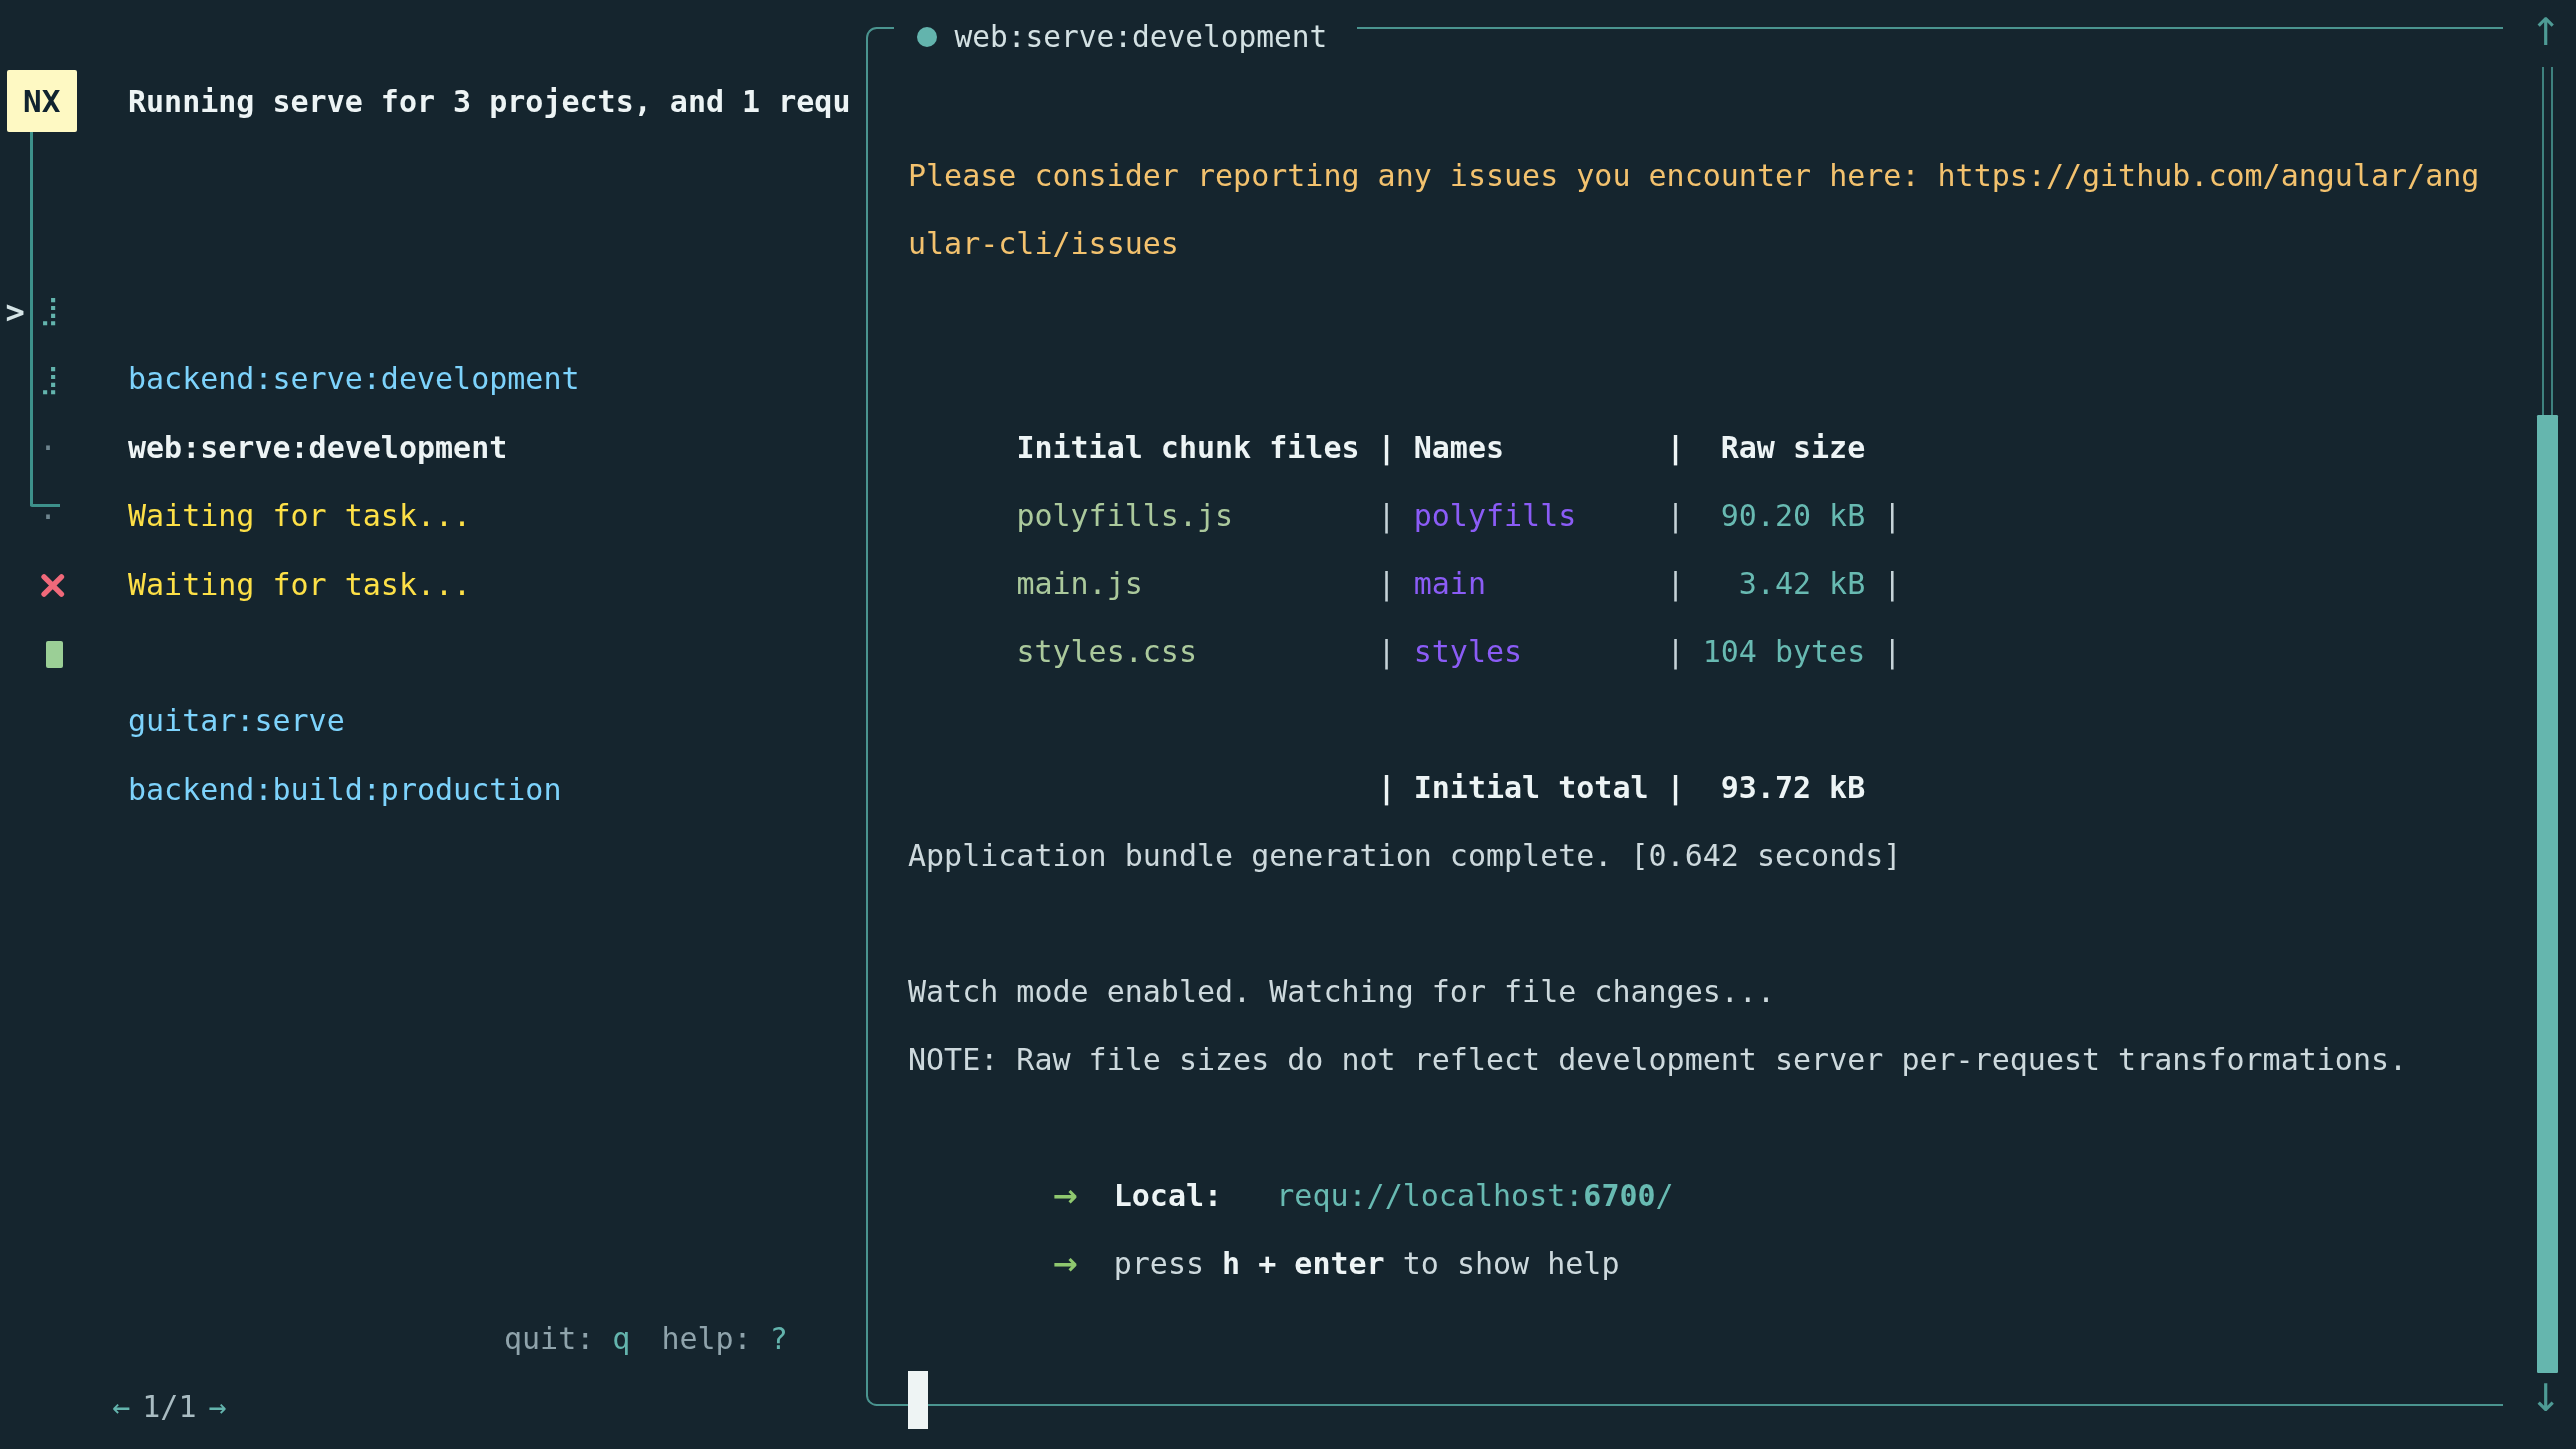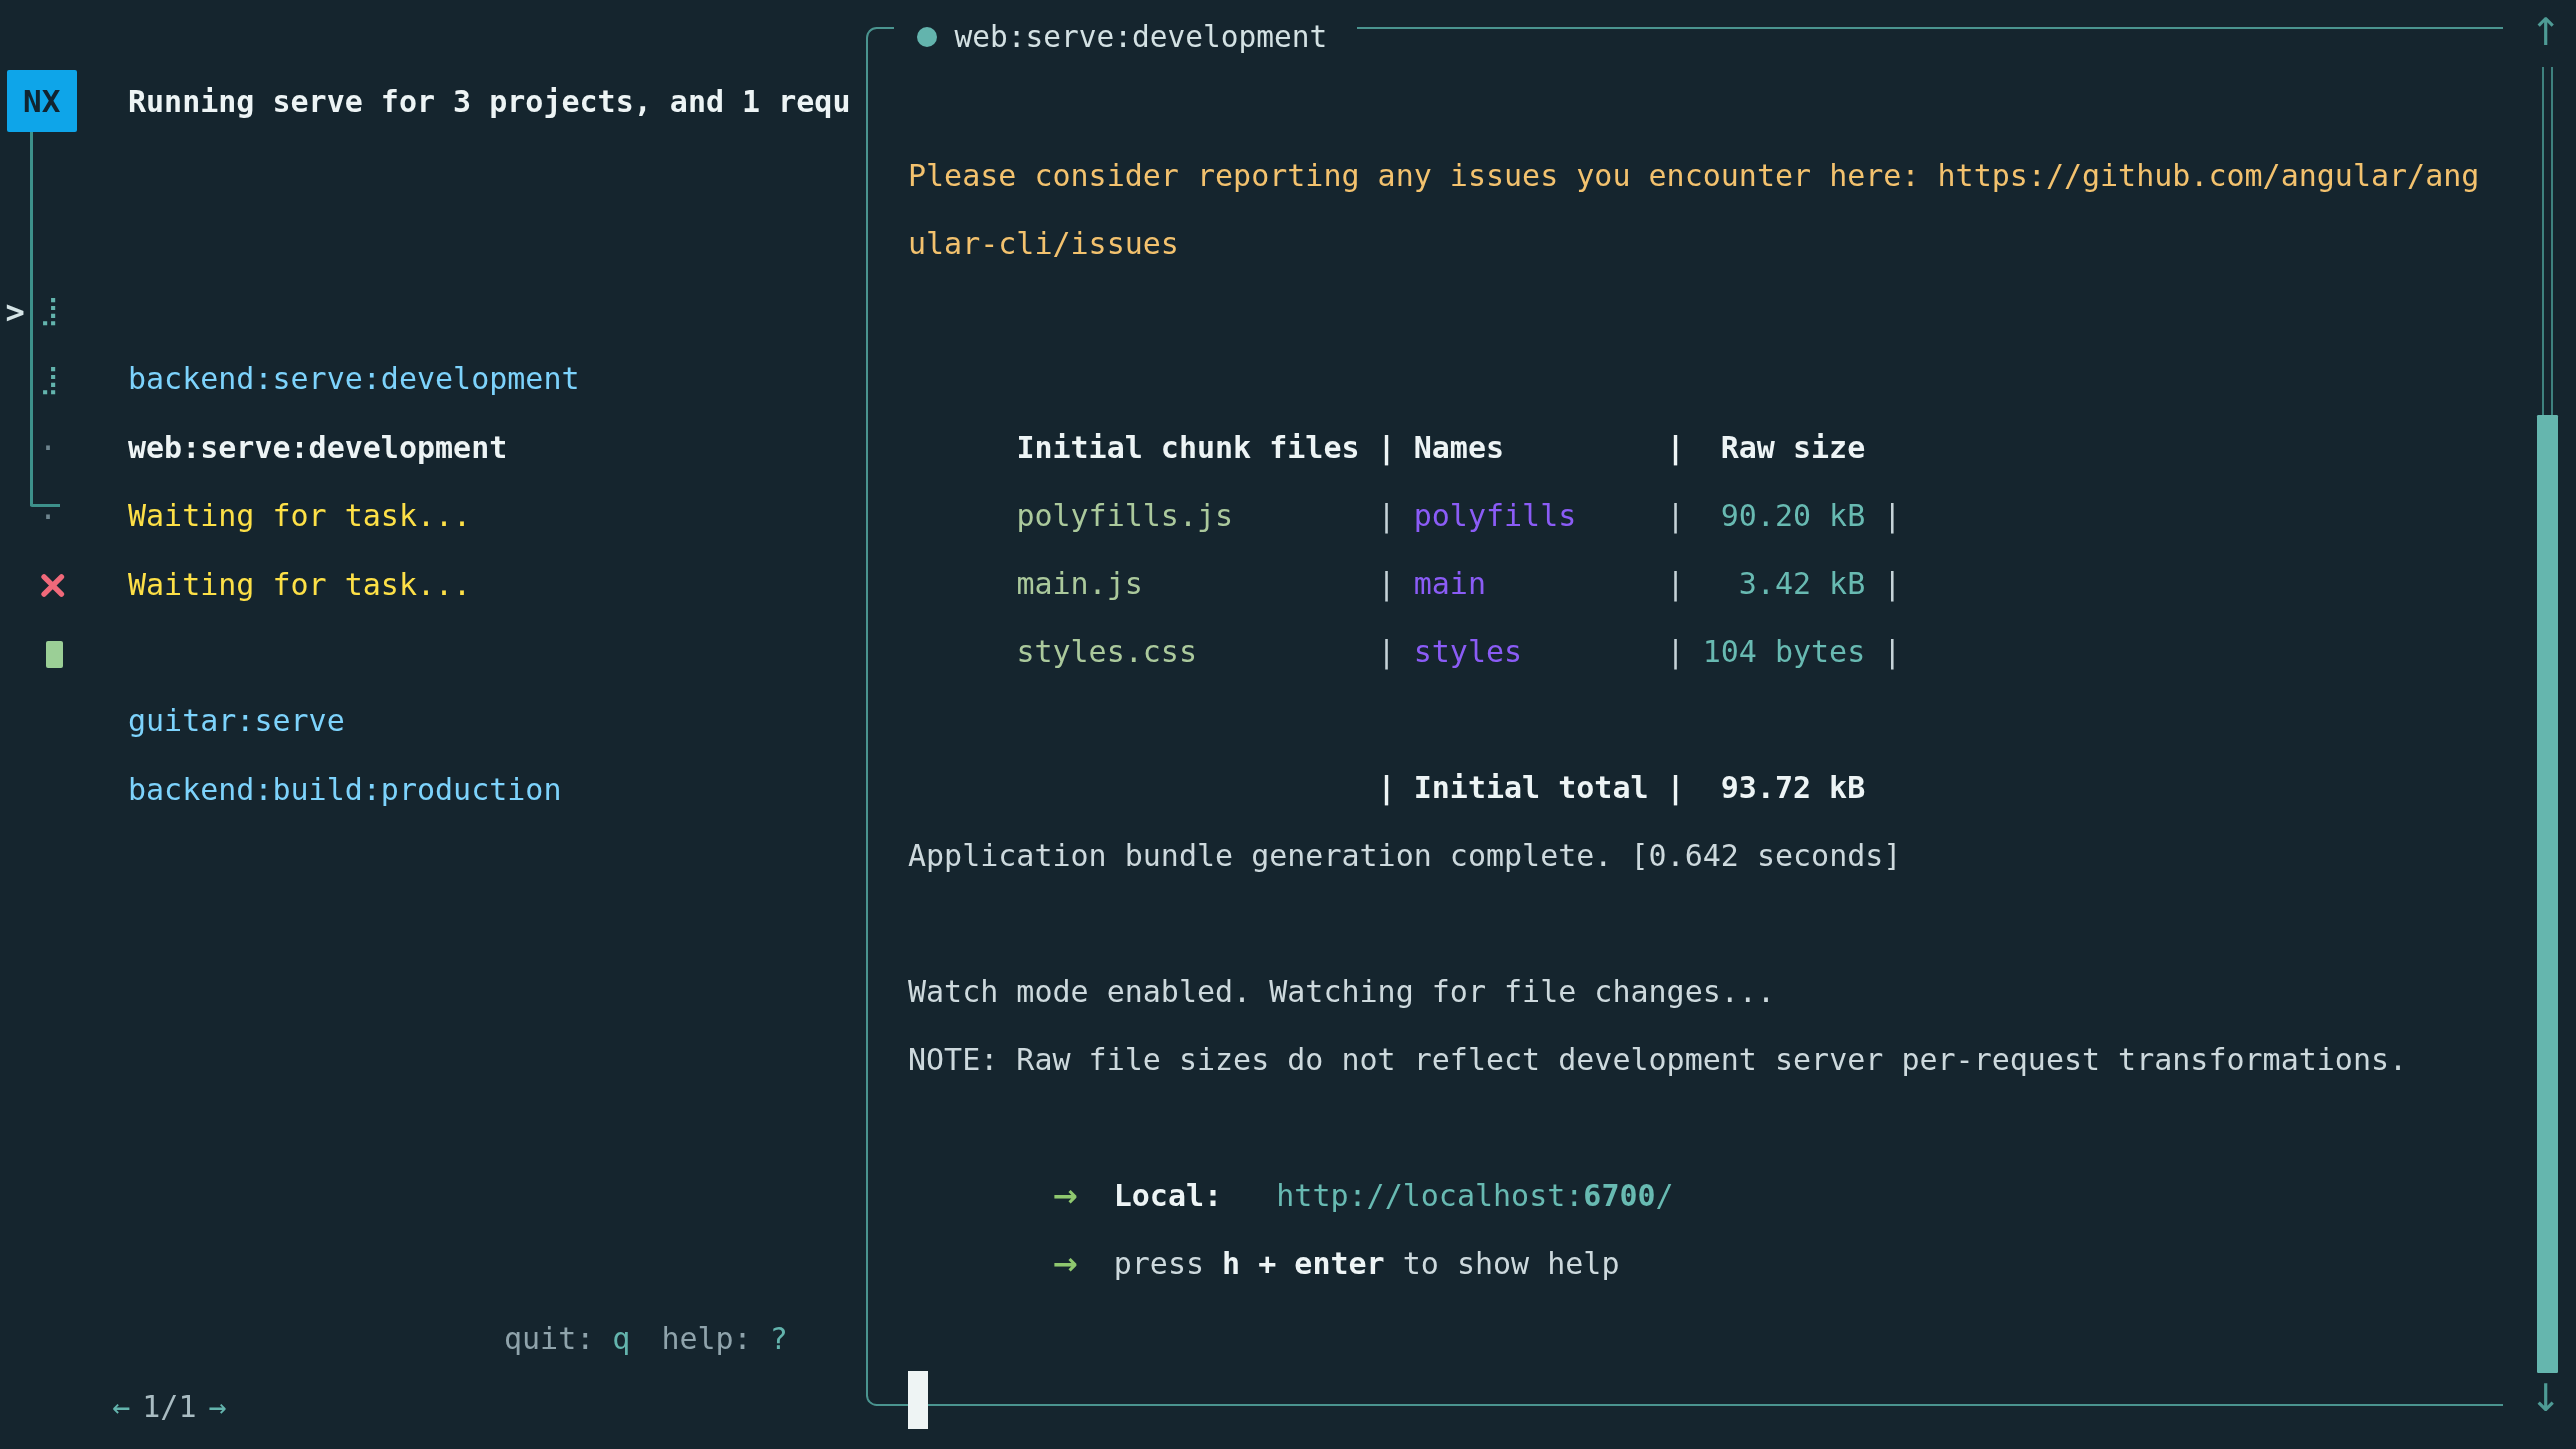--- a/index.html
+++ b/index.html
@@ -7,21 +7,21 @@
   .screen {
     position:relative; width:2576px; height:1449px; overflow:hidden;
     background:#15252e;
     font-family:"DejaVu Sans Mono","Liberation Mono",monospace;
     font-size:30px; color:#cdd9dd;
   }
   .abs { position:absolute; }
 
   
   .nx-logo {
-    left:6.7px; top:70px; width:70px; height:62px; background:#0ea5e9;
+    left:6.7px; top:70px; width:70px; height:62px; background:#fef9c3;
     color:#112430; font-weight:bold; font-size:31px;
     display:flex; align-items:center; justify-content:center; border-radius:2px;
   }
   .sidebar-title {
     left:128px; top:72px; height:60px; line-height:60px; width:728px;
     overflow:hidden; white-space:pre; font-weight:bold; color:#edf4f5;
   }
   .tree-line { left:30px; top:132px; width:2.7px; height:374px; background:#3d918b; }
   .tree-foot { left:30px; top:504px; width:29.5px; height:2.7px; background:#3d918b; border-radius:0 0 0 2px; }
 
@@ -187,21 +187,21 @@
       <span class="c1"></span><span class="pipe">|</span><span class="c2">Initial total</span><span class="pipe">|</span><span class="c3">93.72 kB</span>
     </div>
 
     <div class="line"></div>
     <div class="line plain">Application bundle generation complete. [0.642 seconds]</div>
     <div class="line"></div>
     <div class="line plain">Watch mode enabled. Watching for file changes...</div>
     <div class="line plain">NOTE: Raw file sizes do not reflect development server per-request transformations.</div>
 
     <div class="line ind2">
-      <span class="g-arrow">→</span><span class="lbl-bold">Local:</span><span class="url"><span>http://localhost:</span><b>6700</b><span>/</span></span>
+      <span class="g-arrow">→</span><span class="lbl-bold">Local:</span><span class="url"><span>requ://localhost:</span><b>6700</b><span>/</span></span>
     </div>
 
     <div class="line ind2">
       <span class="g-arrow">→</span><span class="press-pre">press </span><span class="press-key">h + enter</span><span class="plain"> to show help</span>
     </div>
 
     <div class="line">
       <div class="cursor-block"></div>
     </div>
   </div>

